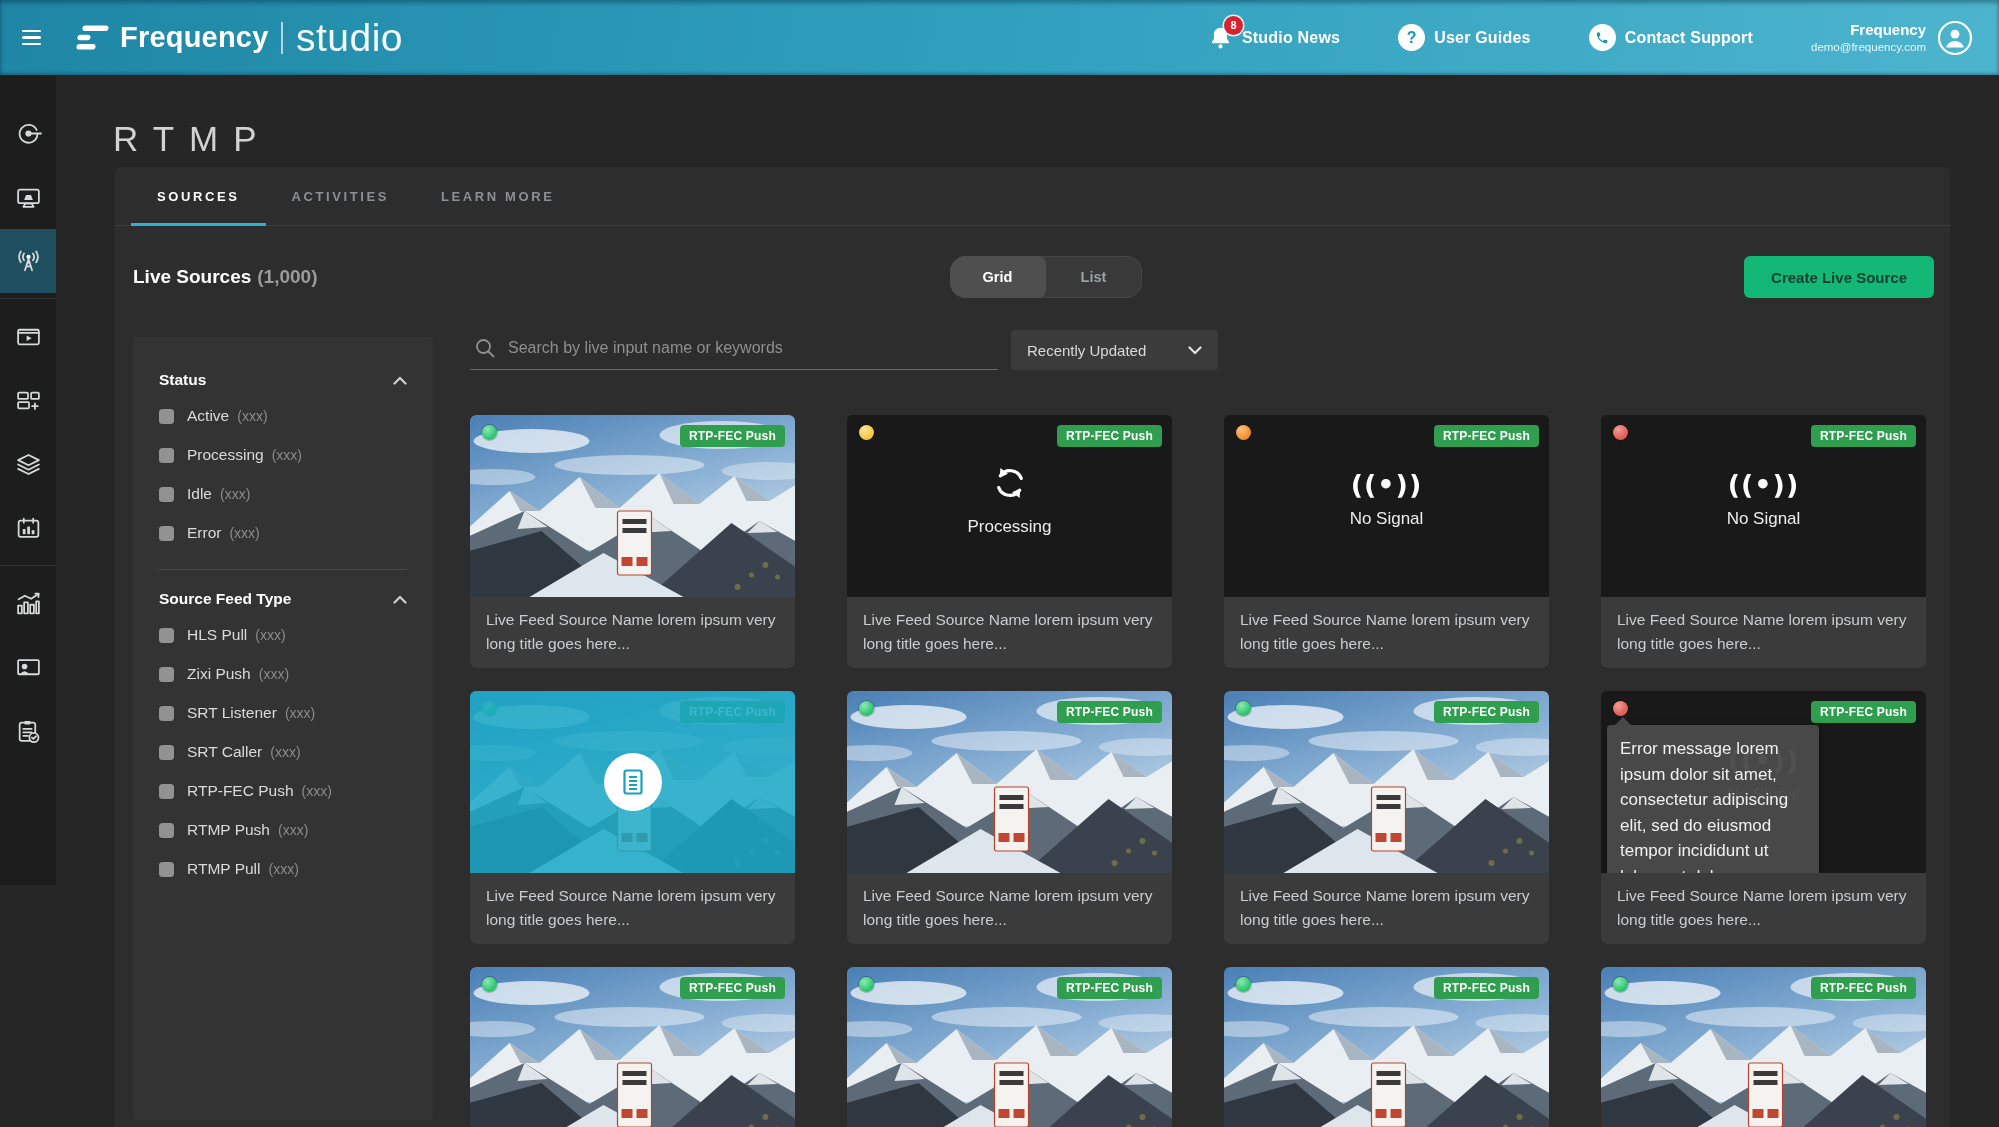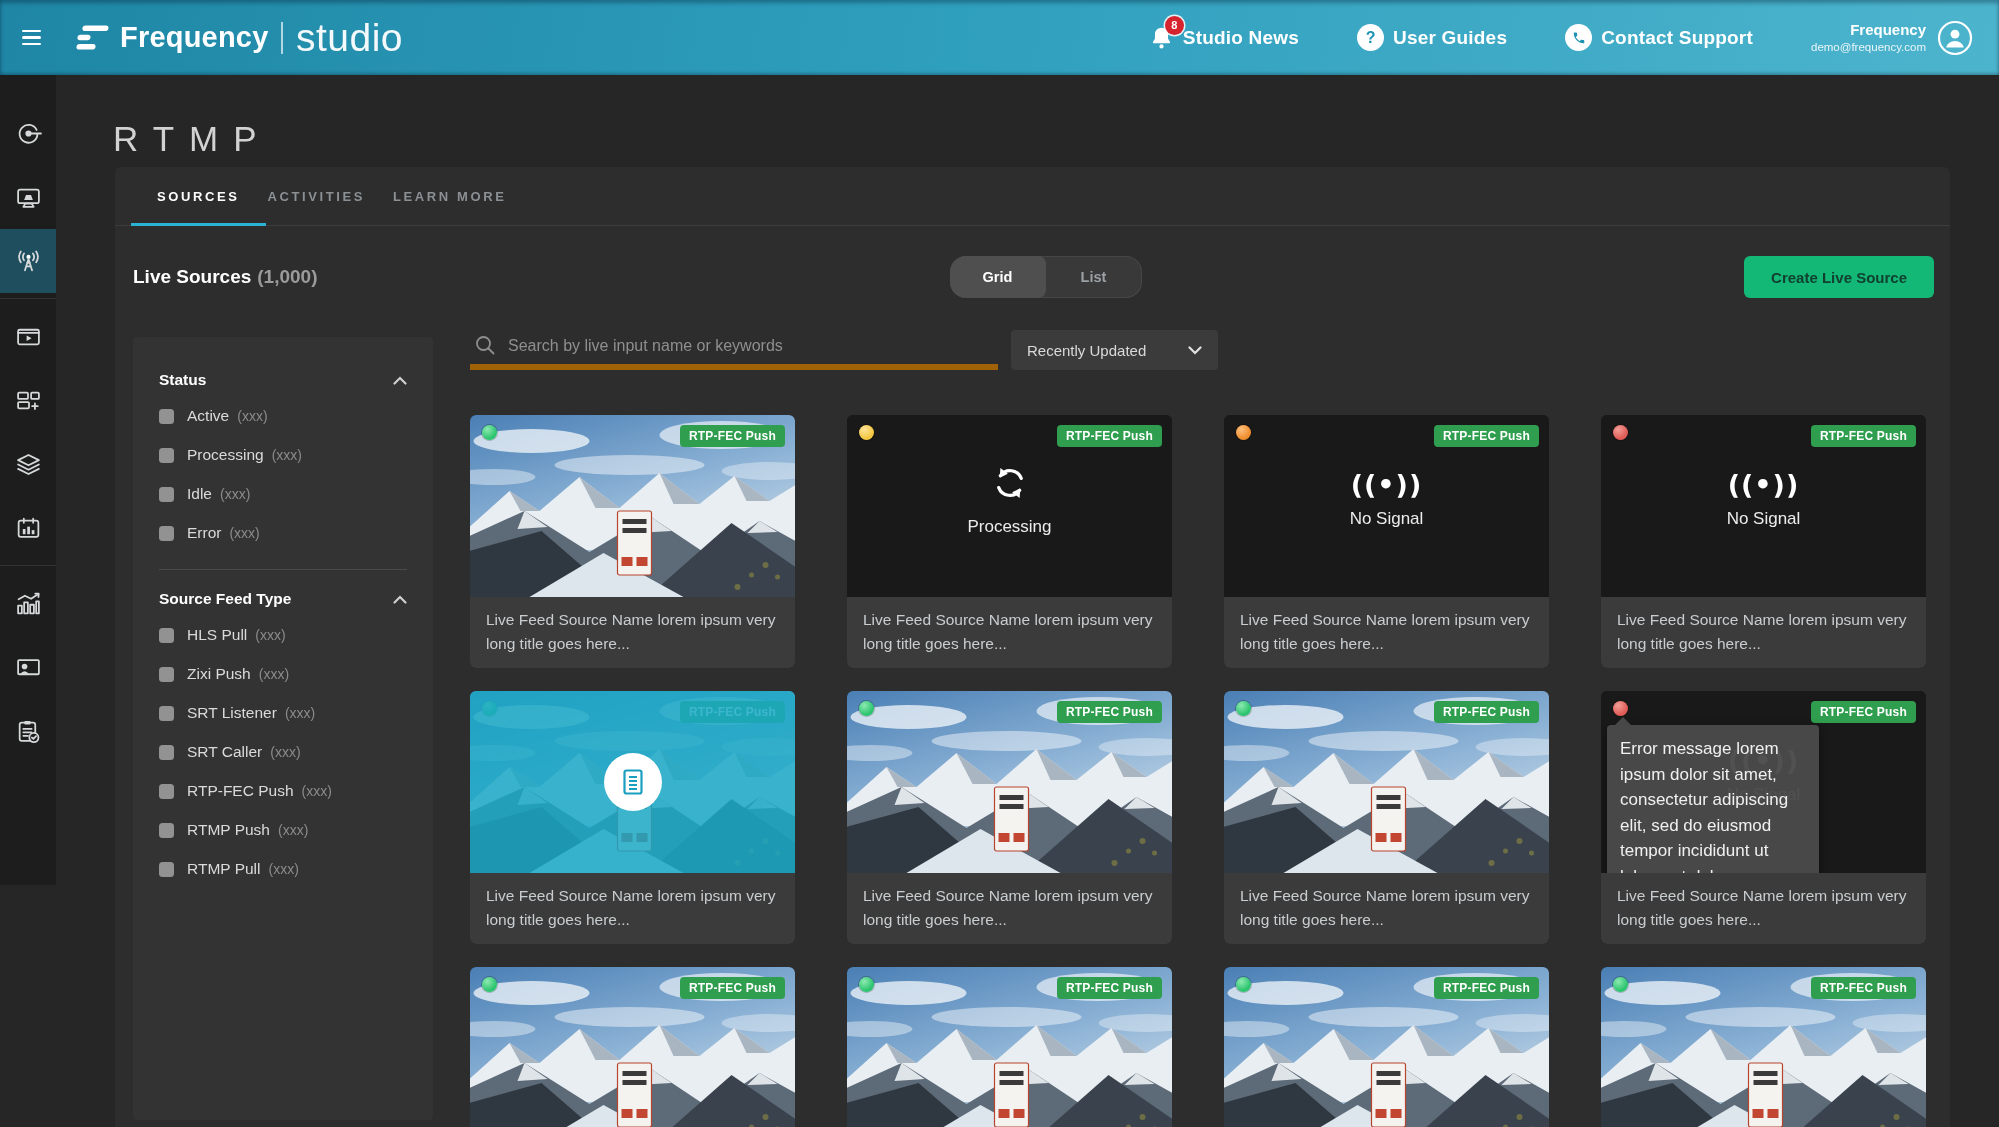--- a/index.html
+++ b/index.html
@@ -15,21 +15,21 @@
   .logo-wrap{display:flex;align-items:center;margin-left:12px;}
   .logo-mark{display:flex;align-items:center;}
   .brand-name{color:#fff;font-size:29px;font-weight:700;margin-left:10px;letter-spacing:.2px;}
   .logo-divider{width:1.5px;height:32px;background:rgba(255,255,255,.65);margin:0 13px;}
   .brand-product{color:rgba(255,255,255,.95);font-size:39px;font-weight:300;letter-spacing:.5px;}
   .header-right{margin-left:auto;display:flex;align-items:center;gap:58px;margin-right:26px;}
   .nav-link{display:flex;align-items:center;gap:9px;cursor:pointer;}
   .nav-icon{position:relative;display:flex;align-items:center;justify-content:center;}
   .nav-circle{width:27px;height:27px;border-radius:50%;background:#fff;display:flex;align-items:center;justify-content:center;}
   .qmark{color:#1d93b4;font-weight:700;font-size:16px;line-height:1;}
-  .nav-label{color:#fff;font-size:19px;font-weight:700;letter-spacing:.2px;}
+  .nav-label{color:#fff;font-size:16px;font-weight:700;letter-spacing:.2px;}
   .nav-badge{position:absolute;top:-9px;right:-10px;min-width:19px;height:19px;border-radius:50%;
     background:#d6232e;color:#fff;font-size:11px;font-weight:700;display:flex;align-items:center;justify-content:center;
     box-shadow:0 0 0 1.5px rgba(255,255,255,.85);}
   .account{display:flex;align-items:center;gap:11px;cursor:pointer;}
   .account-text{text-align:right;line-height:1.25;}
   .account-name{color:#fff;font-size:15px;font-weight:700;}
   .account-email{color:rgba(255,255,255,.88);font-size:11.5px;}
 
   
   .rail{position:absolute;left:0;top:75px;width:56px;height:810px;background:#1d1d1d;
@@ -39,21 +39,21 @@
   .rail-icon{display:flex;align-items:center;justify-content:center;}
   .rail-divider{width:56px;height:1px;background:#333;margin:5px 0;}
 
   
   .page-title{position:absolute;left:113px;top:96px;color:#d2d2d2;font-size:35px;font-weight:300;
     letter-spacing:15px;z-index:10;}
   .panel{position:absolute;left:115px;top:167px;width:1835px;bottom:0;background:#2d2d2d;
     border-radius:6px 6px 0 0;overflow:hidden;z-index:10;}
 
   
-  .tabs{height:59px;border-bottom:1px solid #3c3c3c;display:flex;align-items:center;gap:28px;padding-left:42px;}
+  .tabs{height:59px;border-bottom:1px solid #3c3c3c;display:flex;align-items:center;gap:52px;padding-left:42px;}
   .tab{position:relative;font-size:13px;font-weight:700;letter-spacing:2.6px;color:#8b9094;height:59px;
     display:flex;align-items:center;cursor:pointer;}
   .tab.active{color:#fff;}
   .tab.active::after{content:"";position:absolute;left:-26px;right:-26px;bottom:0;height:3px;background:#2bb3d4;}
 
   
   .toolbar{position:absolute;left:18px;right:16px;top:89px;height:44px;}
   .sources-heading{position:absolute;left:0;top:10px;font-size:19px;font-weight:700;color:#fff;}
   .sources-count{font-weight:700;color:#9b9b9b;margin-left:6px;}
   .view-toggle{position:absolute;left:calc(50% + 12px);transform:translateX(-50%);top:0;height:42px;
@@ -70,21 +70,21 @@
   .filter-head{display:flex;align-items:center;justify-content:space-between;cursor:pointer;margin-bottom:10px;}
   .filter-title{color:#fff;font-size:15.5px;font-weight:700;}
   .filter-item{display:flex;align-items:center;margin-top:15px;height:24px;cursor:pointer;}
   .checkbox{width:15px;height:15px;border-radius:3.5px;background:#929292;margin-right:13px;flex:none;cursor:pointer;}
   .filter-label{color:#dadada;font-size:15.5px;font-weight:500;}
   .filter-count{color:#8b8b8b;font-size:14px;margin-left:8px;}
   .filter-divider{border-top:1px solid #4a4a4a;margin:24px 0 20px;}
 
   
   .search-row{position:absolute;left:355px;top:163px;height:44px;display:flex;align-items:flex-start;}
-  .search-box{position:relative;width:528px;border-bottom:6px solid #a16207;height:40px;display:flex;align-items:center;}
+  .search-box{position:relative;width:528px;border-bottom:1px solid #a16207;height:40px;display:flex;align-items:center;}
   .search-icon{margin:0 10px 4px 4px;display:flex;}
   .search-input{flex:1;background:transparent;border:none;outline:none;color:#ddd;font-size:16px;
     font-family:"Liberation Sans",sans-serif;padding-bottom:4px;}
   .search-input::placeholder{color:#8f8f8f;}
   .sort-select{margin-left:13px;width:207px;height:40px;background:#3b3b3b;border-radius:4px;display:flex;
     align-items:center;padding:0 16px;cursor:pointer;}
   .sort-value{color:#d9d9d9;font-size:15px;flex:1;}
 
   
   .cards-grid{position:absolute;left:355px;top:248px;display:grid;grid-template-columns:repeat(4,325px);

